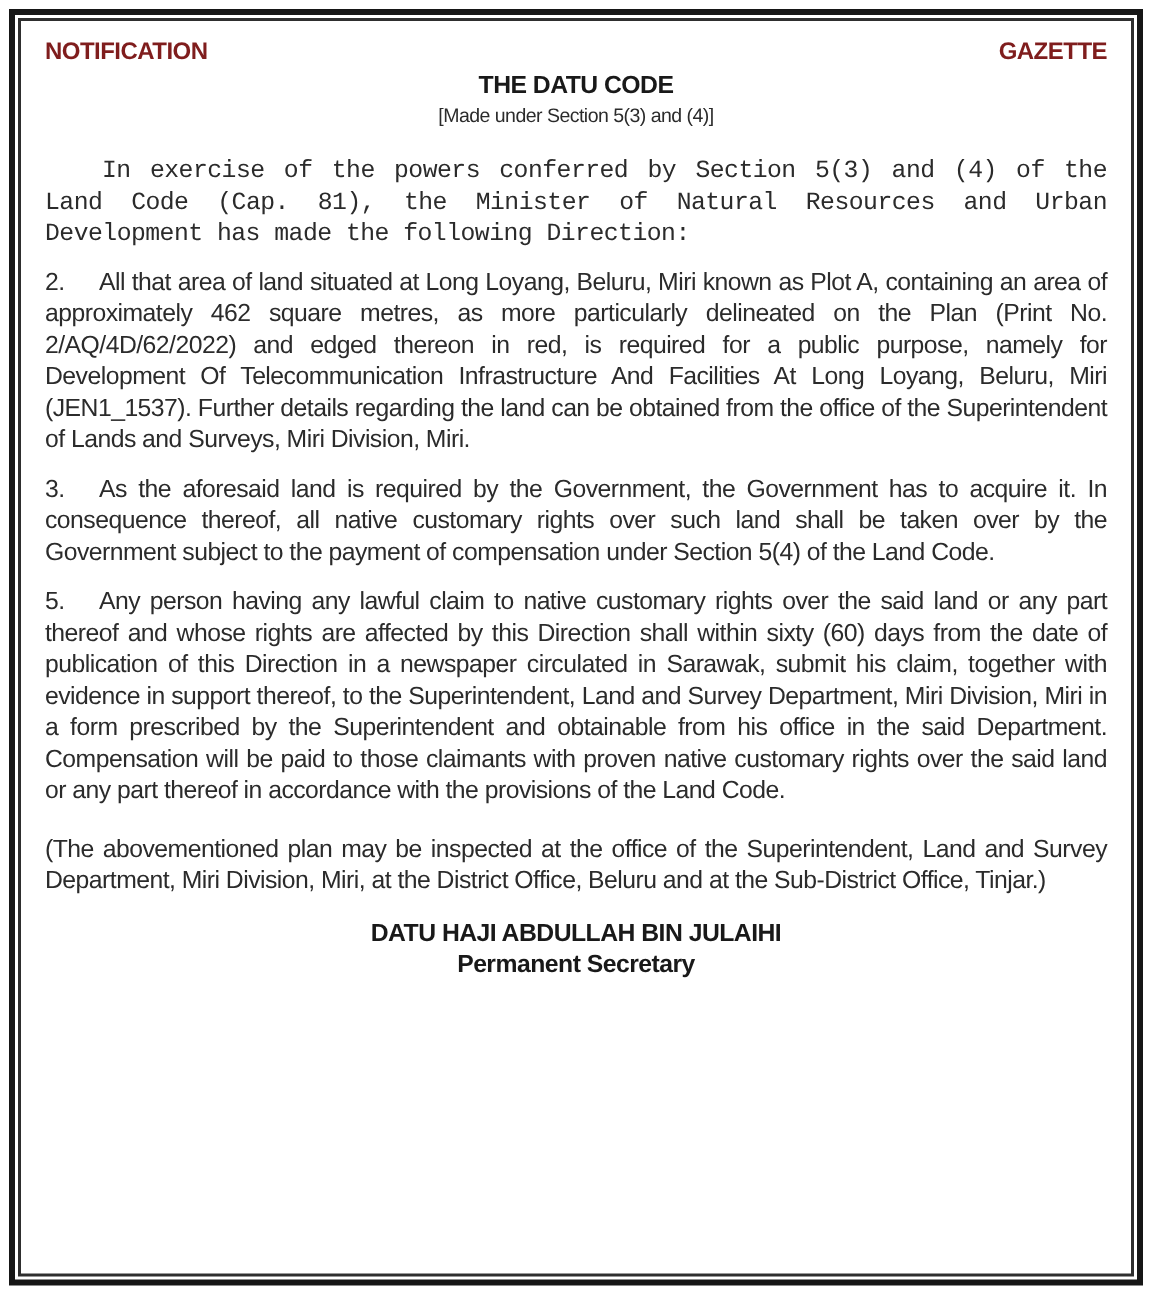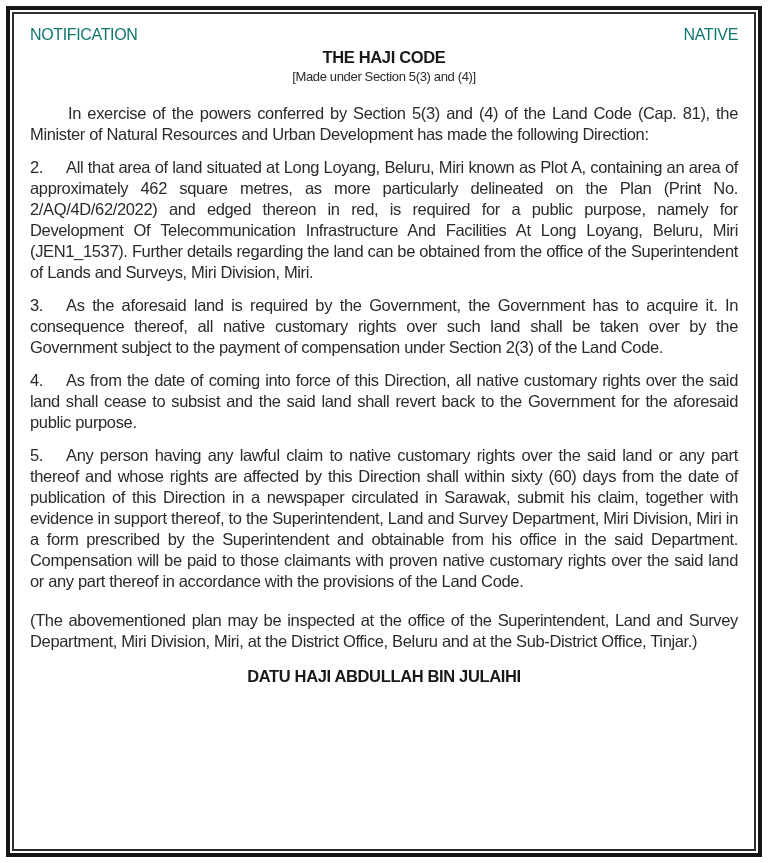--- a/index.html
+++ b/index.html
@@ -22,34 +22,34 @@
     padding: 10px 16px 12px 16px;
     color: #2b2b2b;
     font-size: 16.5px;
     line-height: 21px;
     letter-spacing: -0.35px;
     overflow: hidden;
   }
   .masthead {
     display: flex;
     justify-content: space-between;
-    font-weight: 400;
-    color: #0f766e;
+    font-weight: 700;
+    color: #7f1d1d;
     font-size: 16px;
     margin-bottom: 2px;
   }
   .title-block { text-align: center; color: #191919; }
   .title-line { font-weight: 700; font-size: 16.5px; line-height: 20px; }
   .subtitle-line { font-weight: 400; font-size: 13px; line-height: 20px; color: #2b2b2b; }
   .body-text { margin-top: 16px; }
   p.para {
     text-align: justify;
     margin-bottom: 12px;
   }
-  p.intro { text-indent: 38px; }
+  p.intro { text-indent: 38px; font-family: Liberation Mono, monospace; }
   .clause-num {
     display: inline-block;
     width: 36px;
   }
   sup {
     font-size: 62%;
     line-height: 0;
     vertical-align: super;
     letter-spacing: 0;
   }
@@ -68,43 +68,43 @@
   }
 </style>
 </head>
 <body>
 
 <div class="page">
   <div class="inner">
 
     <div class="masthead">
       <span>NOTIFICATION</span>
-      <span>NATIVE</span>
+      <span>GAZETTE</span>
     </div>
 
     <div class="title-block">
-      <div class="title-line">THE HAJI CODE</div>
+      <div class="title-line">THE DATU CODE</div>
       <div class="subtitle-line">[Made under Section 5(3) and (4)]</div>
     </div>
 
     <div class="body-text">
 
       <p class="para intro">In exercise of the powers conferred by Section 5(3) and (4) of the Land Code (Cap. 81), the Minister of Natural Resources and Urban Development has made the following Direction:</p>
 
 
       <p class="para"><span class="clause-num">2.</span><span>All that area of land situated at Long Loyang, Beluru, Miri known as Plot A, containing an area of approximately 462 square metres, as more particularly delineated on the Plan (Print No. 2/AQ/4D/62/2022) and edged thereon in red, is required for a public purpose, namely for Development Of Telecommunication Infrastructure And Facilities At Long Loyang, Beluru, Miri (JEN1_1537). Further details regarding the land can be obtained from the office of the Superintendent of Lands and Surveys, Miri Division, Miri.</span></p>
 
-      <p class="para"><span class="clause-num">3.</span><span>As the aforesaid land is required by the Government, the Government has to acquire it. In consequence thereof, all native customary rights over such land shall be taken over by the Government subject to the payment of compensation under Section 2(3) of the Land Code.</span></p>
+      <p class="para"><span class="clause-num">3.</span><span>As the aforesaid land is required by the Government, the Government has to acquire it. In consequence thereof, all native customary rights over such land shall be taken over by the Government subject to the payment of compensation under Section 5(4) of the Land Code.</span></p>
 
-      <p class="para"><span class="clause-num">4.</span><span>As from the date of coming into force of this Direction, all native customary rights over the said land shall cease to subsist and the said land shall revert back to the Government for the aforesaid public purpose.</span></p>
 
       <p class="para"><span class="clause-num">5.</span><span>Any person having any lawful claim to native customary rights over the said land or any part thereof and whose rights are affected by this Direction shall within sixty (60) days from the date of publication of this Direction in a newspaper circulated in Sarawak, submit his claim, together with evidence in support thereof, to the Superintendent, Land and Survey Department, Miri Division, Miri in a form prescribed by the Superintendent and obtainable from his office in the said Department. Compensation will be paid to those claimants with proven native customary rights over the said land or any part thereof in accordance with the provisions of the Land Code.</span></p>
 
       <p class="para plan-note">(The abovementioned plan may be inspected at the office of the Superintendent, Land and Survey Department, Miri Division, Miri, at the District Office, Beluru and at the Sub-District Office, Tinjar.)</p>
 
 
       <div class="signature">
         <div>DATU HAJI ABDULLAH BIN JULAIHI</div>
+        <div>Permanent Secretary</div>
       </div>
 
     </div>
   </div>
 </div>
 
 </body></html>

